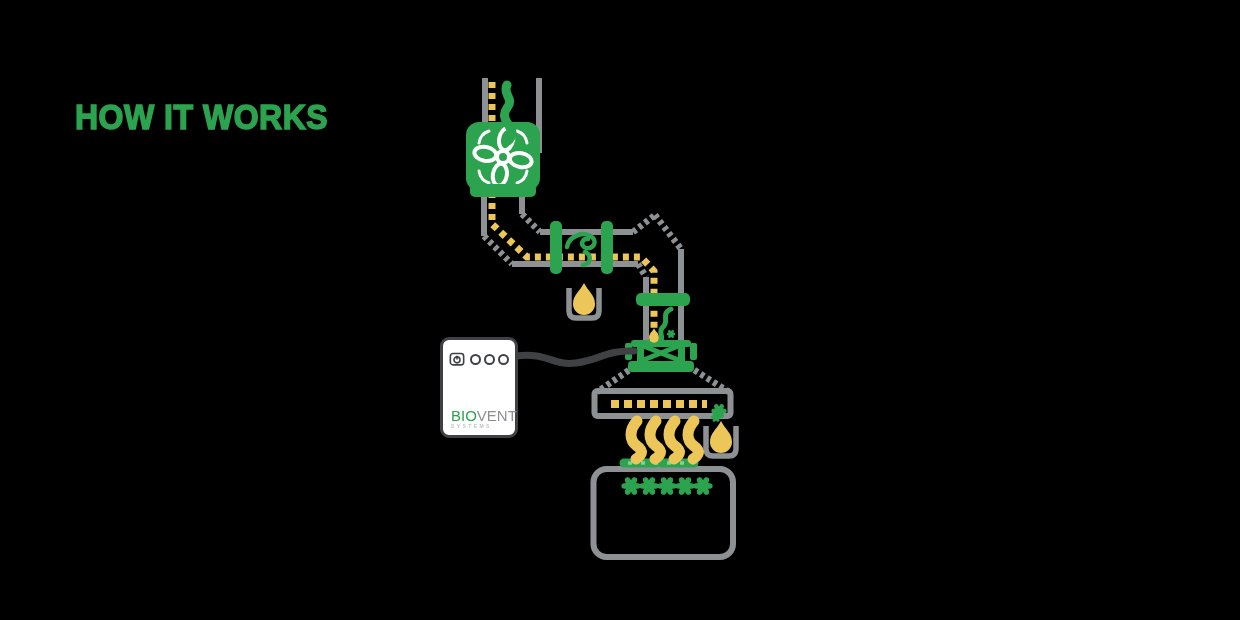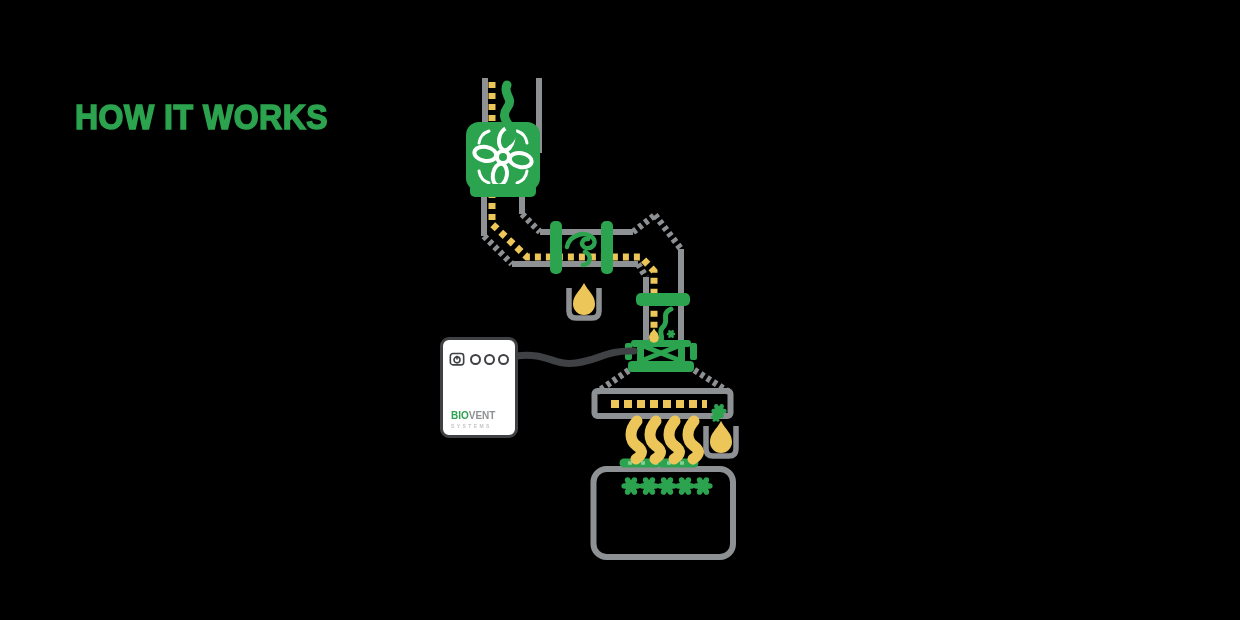--- a/index.html
+++ b/index.html
@@ -43,21 +43,21 @@
     background:var(--white,#fff);
     border:3.5px solid var(--dark,#3f4144);
     border-radius:9px;box-sizing:border-box;
   }
   .cb-top{display:flex;align-items:center;gap:5px;margin:9px 6px 0 6px;}
   .cb-lights{display:flex;gap:3px;}
   .cb-light{width:11px;height:11px;border:2.4px solid var(--dark,#3f4144);border-radius:50%;box-sizing:border-box;background:var(--white,#fff);}
   .power-icon{display:block;}
   .power-icon .pw{stroke:var(--dark,#3f4144);fill:none;stroke-width:2.4;}
   .cb-logo{position:absolute;left:8px;bottom:6px;}
-  .cb-logo-main{font-size:10px;font-weight:bold;letter-spacing:0;line-height:11px;}
+  .cb-logo-main{font-size:15px;font-weight:normal;letter-spacing:0;line-height:11px;}
   .logo-bio{color:var(--green,#2ca34e);}
   .logo-vent{color:var(--logo-gray,#8e9094);}
   .cb-logo-sub{font-size:5px;letter-spacing:2.4px;color:var(--logo-light,#c3c5c7);margin-top:2px;font-weight:bold;}
 </style>
 </head>
 <body>
 
 <div class="stage">
 
   <h1 class="page-title">HOW IT WORKS</h1>

